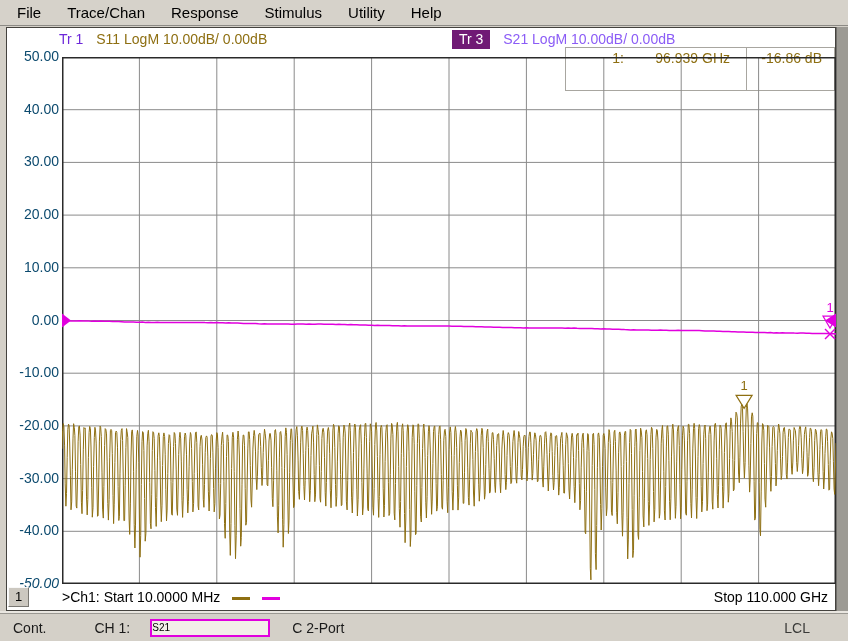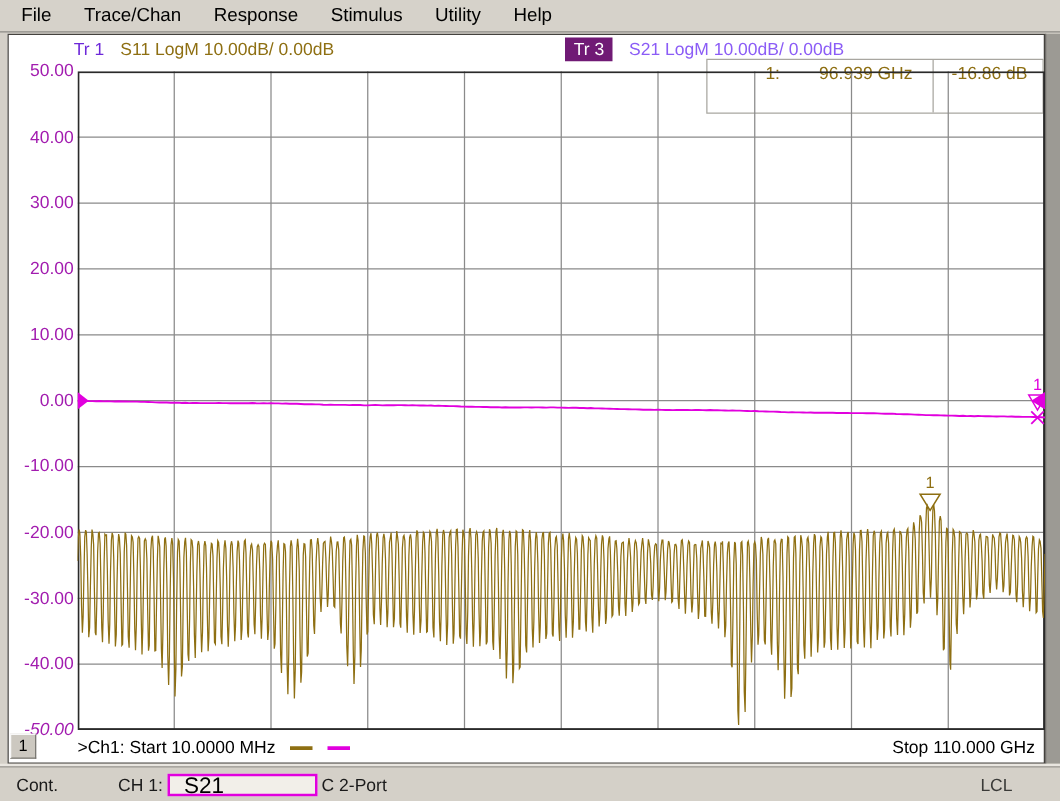--- a/index.html
+++ b/index.html
@@ -29,42 +29,42 @@
   
   .mkbox{position:absolute;left:558px;top:19px;width:270px;height:44px;background:#ffffff;
          border:1px solid #a8a6a0;box-sizing:border-box;font-size:14px;}
   .mkrow{position:relative;height:21px;line-height:21px;white-space:nowrap;}
   .mk-label{display:inline-block;width:58px;text-align:right;}
   .mk-freq{display:inline-block;width:106px;text-align:right;}
   .mk-val{display:inline-block;width:92px;text-align:right;padding-right:5px;}
   .mk-divider{position:absolute;left:180px;top:0;width:1px;height:42px;background:#a8a6a0;}
 
   
-  .ylabel{position:absolute;left:2px;width:50px;text-align:right;font-size:14px;color:#a21caf;}
+  .ylabel{position:absolute;left:2px;width:50px;text-align:right;font-size:14px;color:#0c4a6e;}
 
   
   .plot-svg{position:absolute;left:55px;top:29px;}
 
   
   .ch-btn{position:absolute;left:1px;top:559px;width:21px;height:20px;background:#ccc8c0;
           border:1px solid;border-color:#f8f8f8 #7a7873 #7a7873 #f8f8f8;box-sizing:border-box;
           text-align:center;font-size:13px;line-height:18px;color:#000;}
   .stim-start{position:absolute;left:55px;top:561px;font-size:14px;color:#000;white-space:nowrap;}
   .dash{display:inline-block;width:18px;height:3px;margin-left:12px;vertical-align:middle;}
   .stim-stop{position:absolute;right:7px;top:561px;font-size:14px;color:#000;}
 
   
   .gapline{position:absolute;left:0;top:611px;width:848px;height:2px;background:#e9e6e0;}
   .statusbar{position:absolute;left:0;top:613px;width:848px;height:28px;background:#d4d0c8;
              border-top:1px solid #9a9892;display:flex;align-items:center;font-size:14px;color:#1a1a1a;}
   .sb-cont{margin-left:13px;}
   .sb-ch{margin-left:48px;}
-  .sb-measbox{margin-left:4px;width:120px;height:18px;border:2px solid #e100de;background:#f2efe9;
-              box-sizing:border-box;font-size:18px;line-height:14px;padding-left:11px;color:#000;}
-  .sb-cal{margin-left:3px;text-align:center;}
+  .sb-measbox{margin-left:20px;width:120px;height:18px;border:2px solid #e100de;background:#f2efe9;
+              box-sizing:border-box;font-size:10px;line-height:14px;padding-left:0;color:#000;}
+  .sb-cal{margin-left:22px;text-align:center;}
   .sb-spacer{flex:1;}
   .sb-lcl{margin-right:38px;color:#3a3a38;}
 </style>
 </head>
 <body>
 
 <div id="screen">
 
   <div class="menubar">
     <span class="menu-item">File</span>

